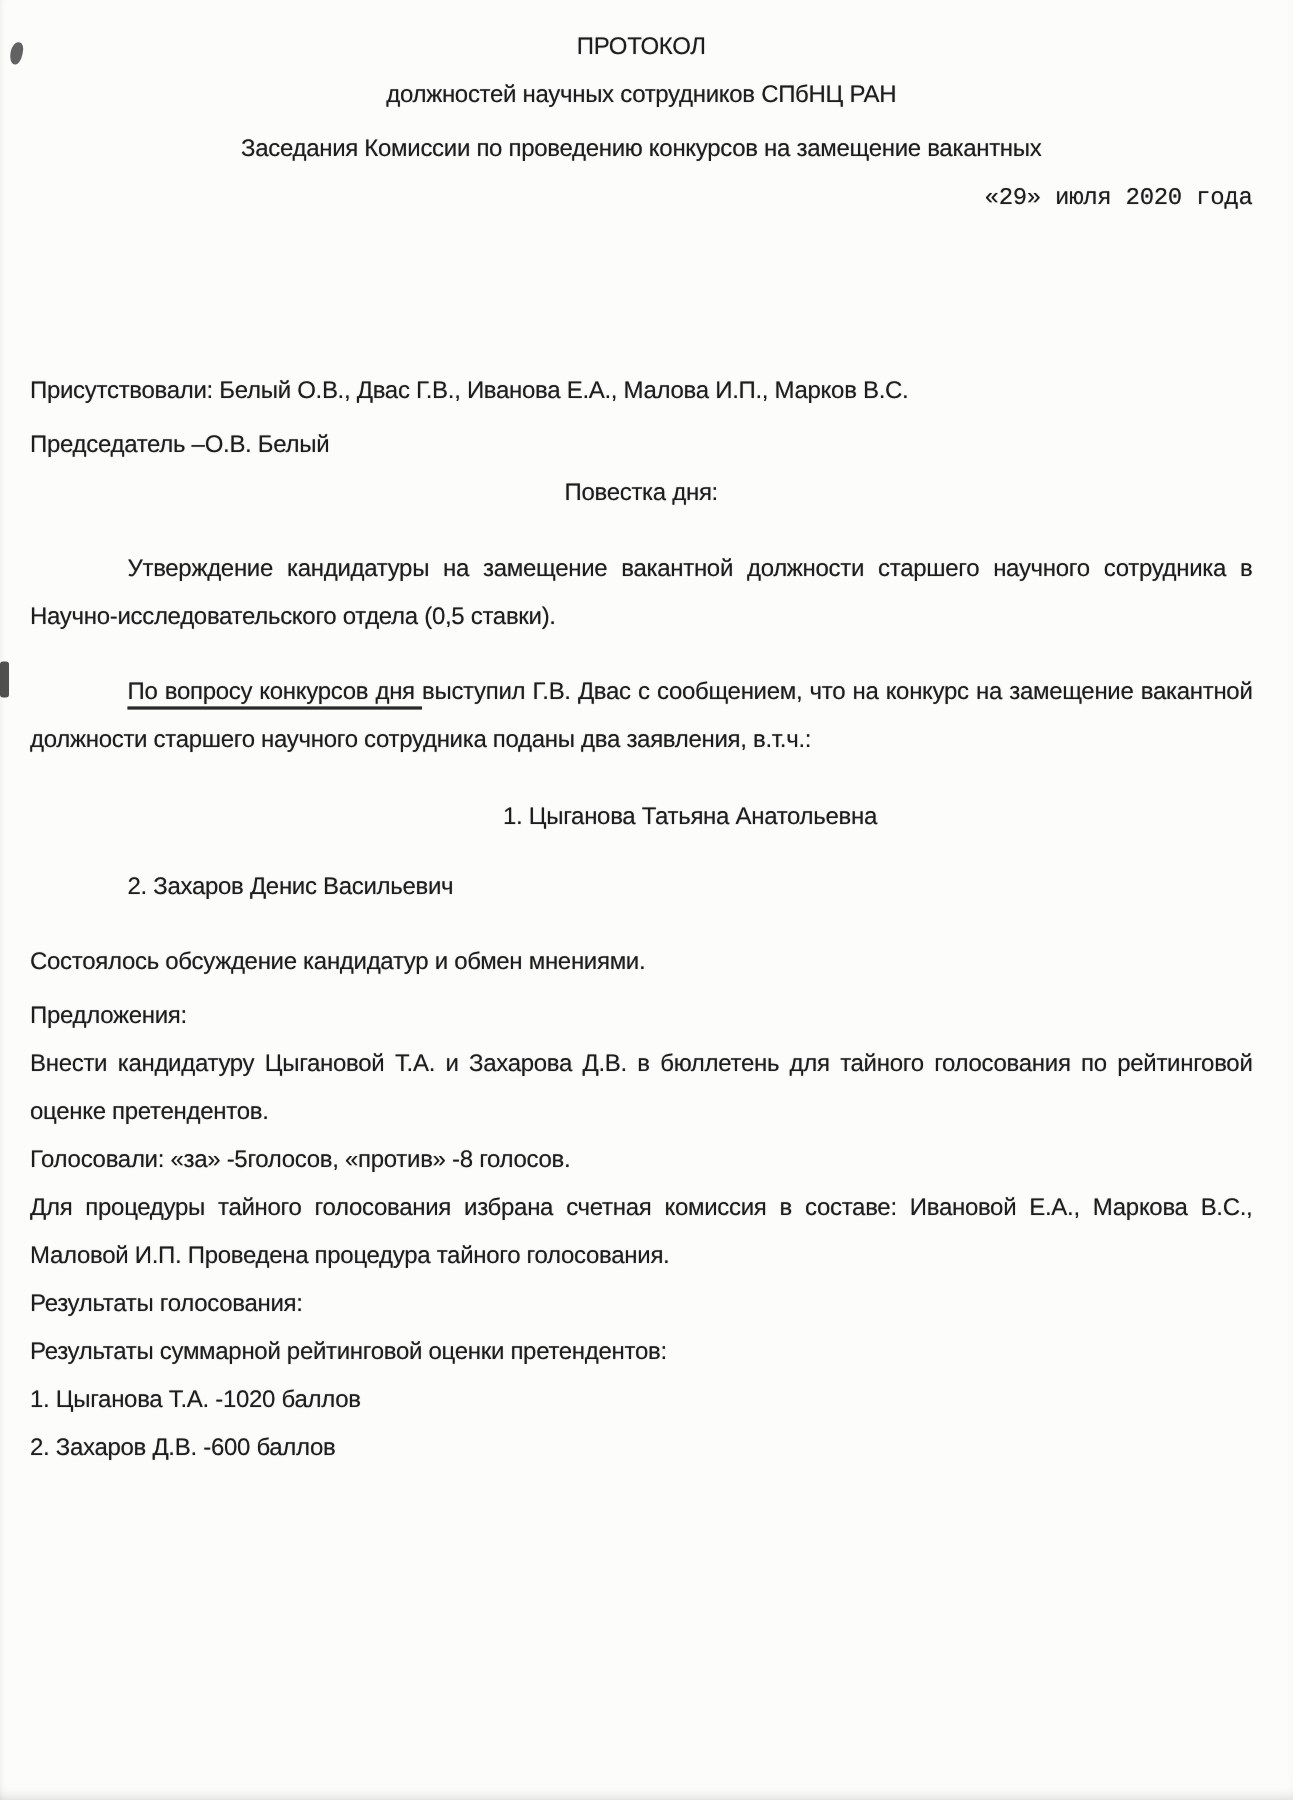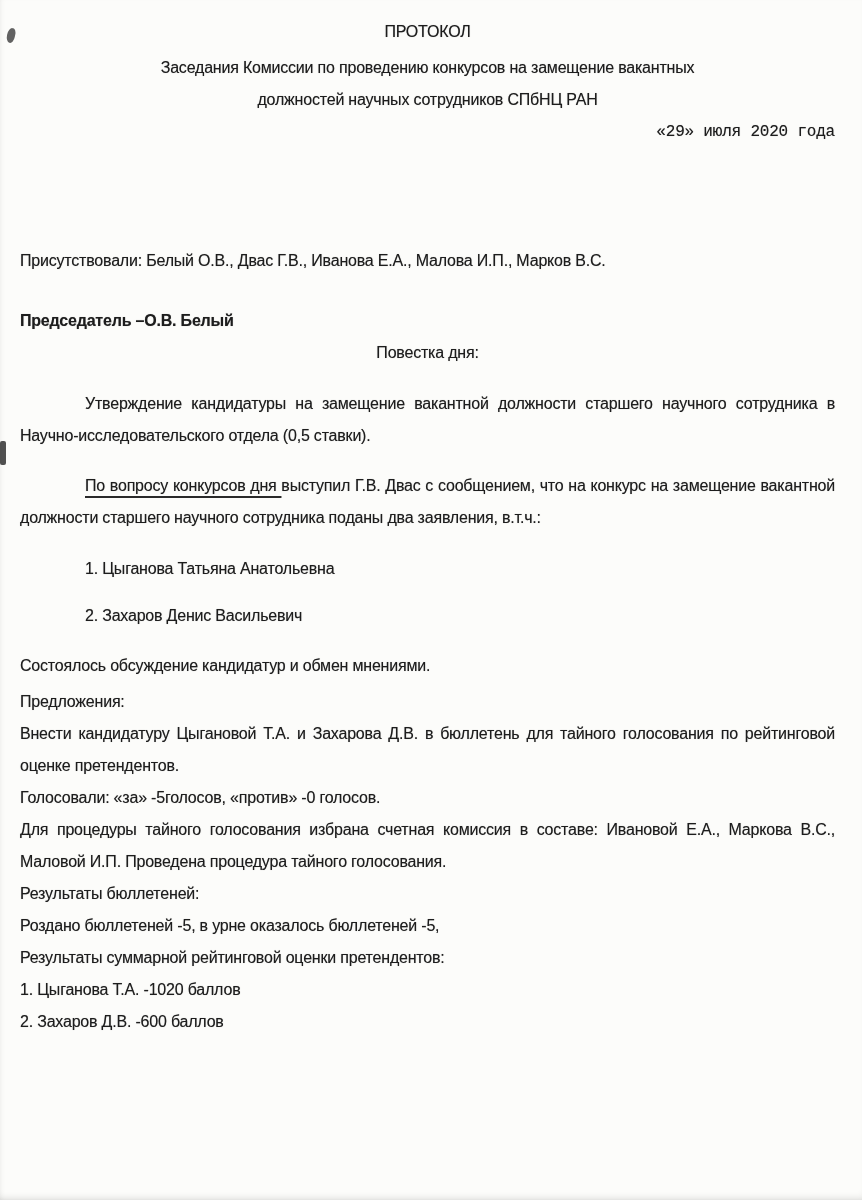--- a/index.html
+++ b/index.html
@@ -25,27 +25,27 @@
   .content { padding: 16px 27px 0 20px; }
   p { margin: 0; }
 
   .center { text-align: center; }
   .right  { text-align: right; font-family: Liberation Mono, monospace; }
   .justify { text-align: justify; }
   .indent { text-indent: 65px; }
 
   .h-line1 { margin-top: 4px; }
   .attendees { margin-top: 97px; white-space: nowrap; }
-  .chairman { margin-top: 28px; font-weight: bold; }
+  .chairman { margin-top: 4px; }
   .secretary { margin-top: 17px; }
   .agenda-head { }
   .agenda-par { margin-top: 19px; }
   .speech-par { margin-top: 18px; }
   .cand { margin-left: 65px; }
-  .cand-1 { margin-top: 19px; }
+  .cand-1 { margin-top: 19px; text-align: center; }
   .cand-2 { margin-top: 15px; }
   .discussion { margin-top: 18px; }
   .proposals-head { margin-top: 4px; }
 
   .u {
     text-decoration: underline;
     text-underline-offset: 5px;
     text-decoration-thickness: 1.6px;
     text-decoration-color: #2a2a2a;
   }
@@ -67,41 +67,40 @@
 </style>
 </head>
 <body>
 
 <div class="doc">
   <div class="spk1"></div>
   <div class="spk2"></div>
 
   <div class="content">
     <p class="center">ПРОТОКОЛ</p>
+    <p class="center">должностей научных сотрудников СПбНЦ РАН</p>
     <p class="center h-line1">Заседания Комиссии по проведению конкурсов на замещение вакантных</p>
-    <p class="center">должностей научных сотрудников СПбНЦ РАН</p>
     <p class="right">«29» июля 2020 года</p>
 
     <p class="attendees">Присутствовали: Белый О.В., Двас Г.В., Иванова Е.А., Малова И.П., Марков В.С.</p>
     <p class="chairman">Председатель –О.В. Белый</p>
 
     <p class="center agenda-head">Повестка дня:</p>
 
     <p class="justify indent agenda-par">Утверждение кандидатуры на замещение вакантной должности старшего научного сотрудника в Научно-исследовательского отдела (0,5 ставки).</p>
 
     <p class="justify indent speech-par"><span class="u">По вопросу конкурсов дня </span><span>выступил Г.В. Двас с сообщением, что на конкурс на замещение вакантной должности старшего научного сотрудника поданы два заявления, в.т.ч.:</span></p>
 
     <p class="cand cand-1">1. Цыганова Татьяна Анатольевна</p>
     <p class="cand cand-2">2. Захаров Денис Васильевич</p>
 
     <p class="discussion">Состоялось обсуждение кандидатур и обмен мнениями.</p>
     <p class="proposals-head">Предложения:</p>
     <p class="justify">Внести кандидатуру Цыгановой Т.А. и Захарова Д.В. в бюллетень для тайного голосования по рейтинговой оценке претендентов.</p>
-    <p>Голосовали: «за» -5голосов, «против» -0 голосов.</p>
+    <p>Голосовали: «за» -5голосов, «против» -8 голосов.</p>
     <p class="justify">Для процедуры тайного голосования избрана счетная комиссия в составе: Ивановой Е.А., Маркова В.С., Маловой И.П. Проведена процедура тайного голосования.</p>
 
-    <p>Результаты бюллетеней:</p>
-    <p>Роздано бюллетеней -5, в урне оказалось бюллетеней -5,</p>
+    <p>Результаты голосования:</p>
     <p>Результаты суммарной рейтинговой оценки претендентов:</p>
     <p>1. Цыганова Т.А. -1020 баллов</p>
     <p>2. Захаров Д.В. -600 баллов</p>
   </div>
 </div>
 
 </body></html>

